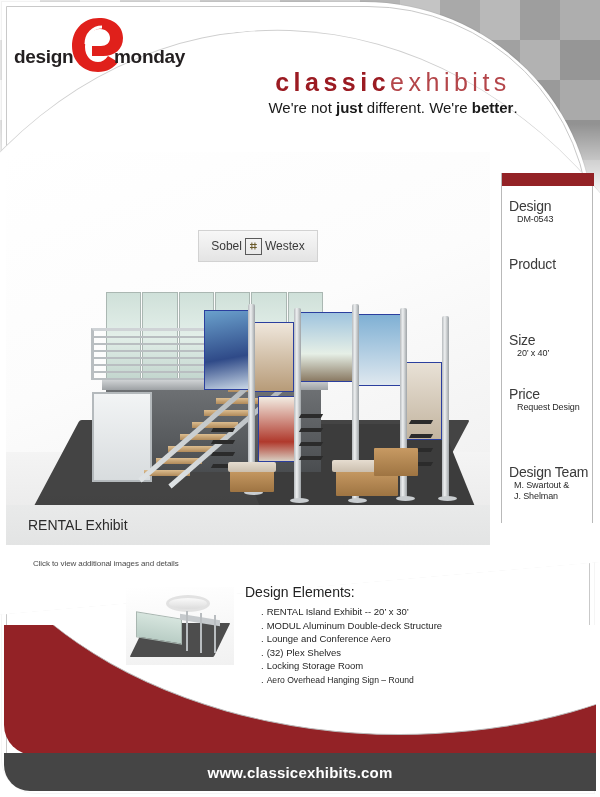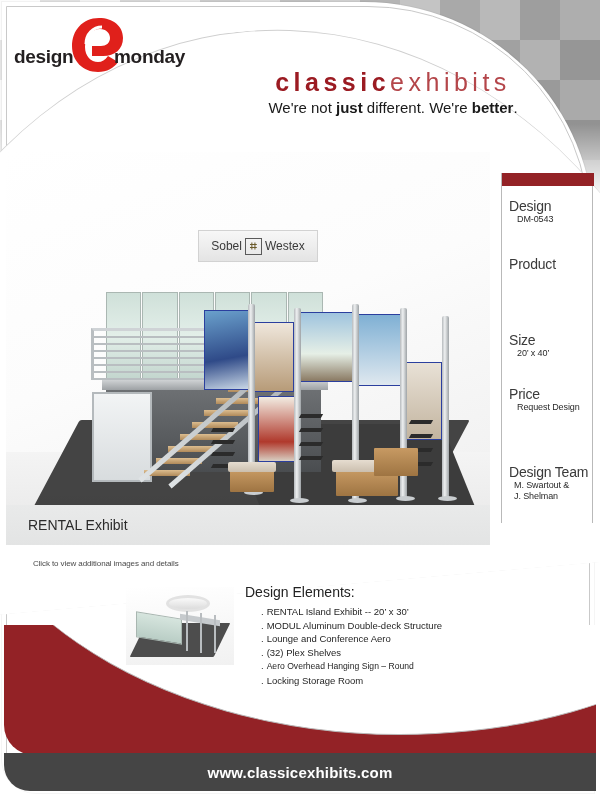--- a/index.html
+++ b/index.html
@@ -617,18 +617,18 @@
     <div class="thumb-post" style="left:88px;top:28px;height:38px;"></div>
   </div>
 
   <div id="elements-wrap">
     <div id="elements-title">Design Elements:</div>
     <ul id="elements-list">
       <li><span class="dot">.</span><span>RENTAL Island Exhibit -- 20’ x 30’</span></li>
       <li><span class="dot">.</span><span>MODUL Aluminum Double-deck Structure</span></li>
       <li><span class="dot">.</span><span>Lounge and Conference Aero</span></li>
       <li><span class="dot">.</span><span>(32) Plex Shelves</span></li>
+      <li><span class="dot">.</span><span>Locking Storage Room</span></li>
       <li><span class="dot">.</span><span style="font-size:8.6px;">Aero Overhead Hanging Sign – Round</span></li>
-      <li><span class="dot">.</span><span>Locking Storage Room</span></li>
     </ul>
   </div>
 
 </div>
 
 </body></html>

